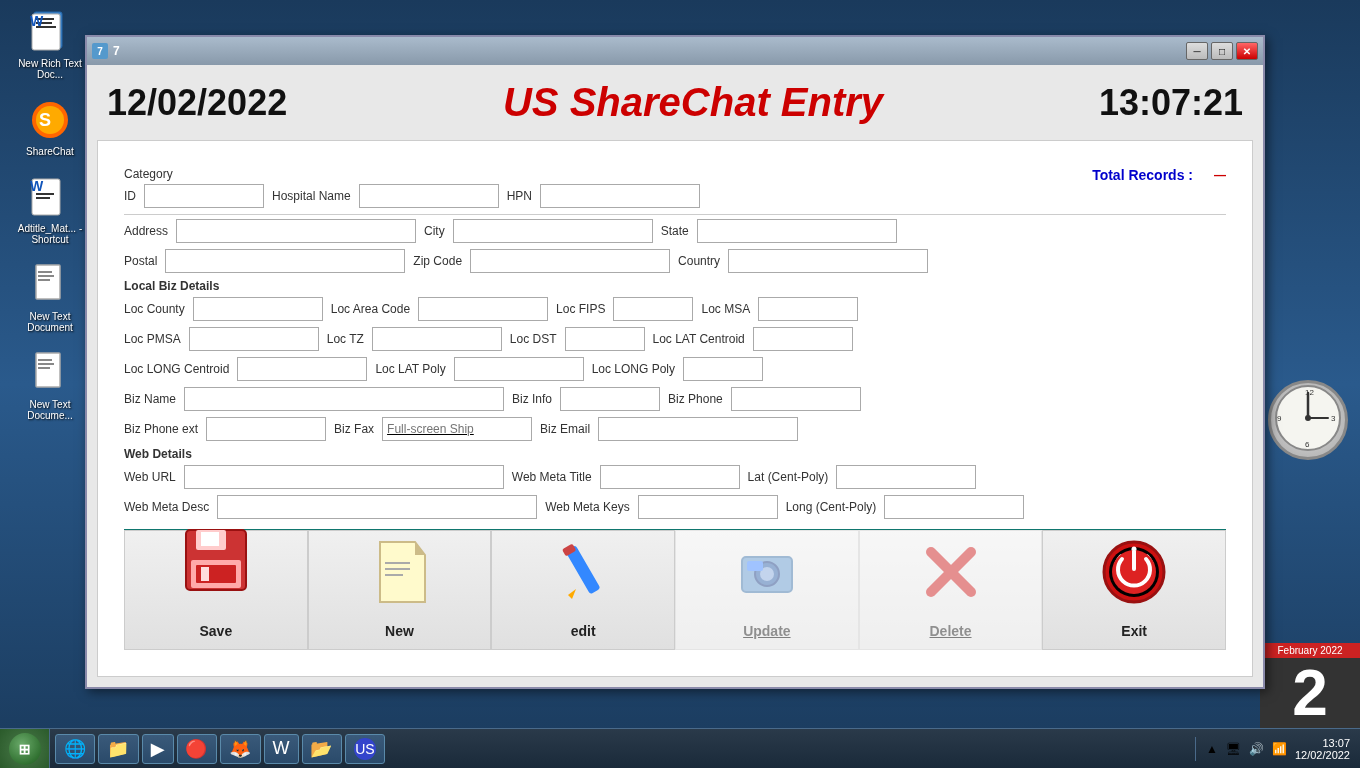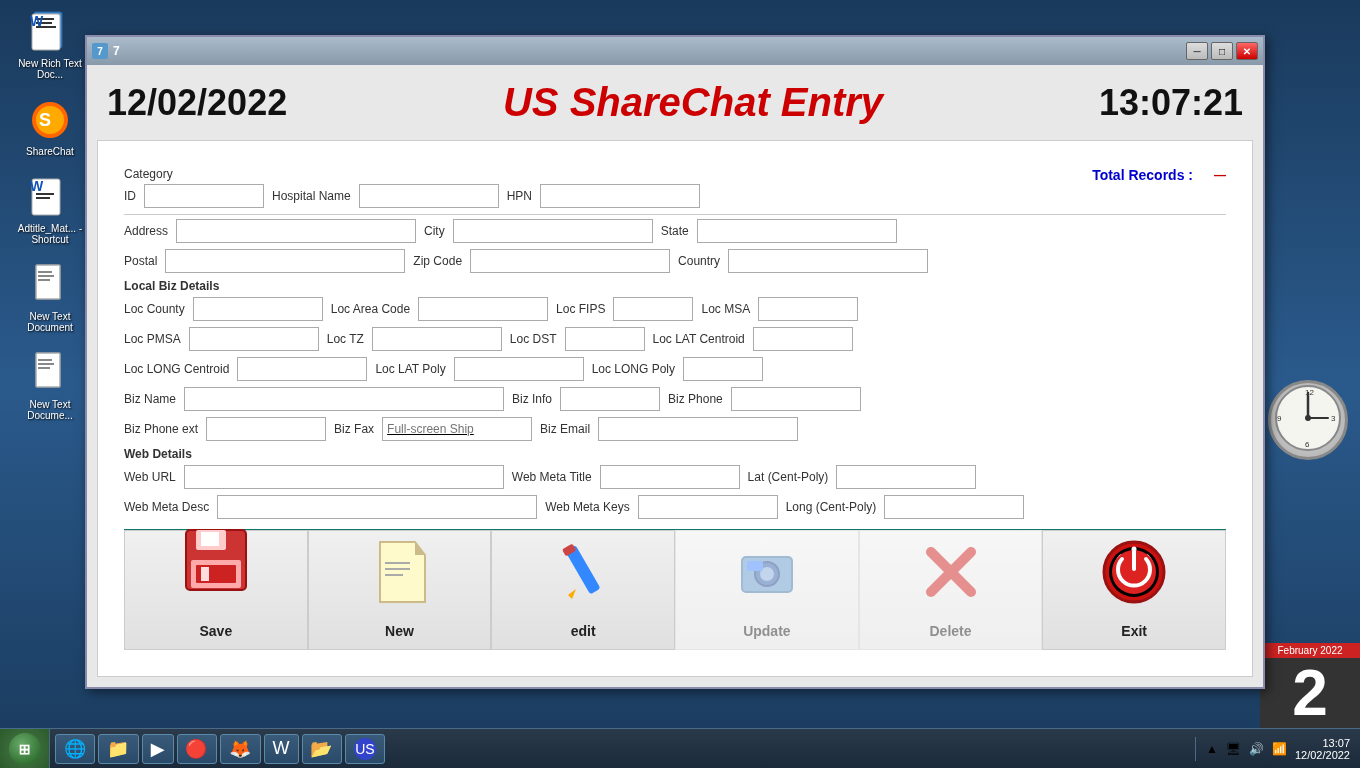--- a/index.html
+++ b/index.html
@@ -310,20 +310,21 @@
 
     .action-btn .btn-label {
       font-size: 14px;
       color: #222;
       font-weight: bold;
     }
 
     .action-btn.disabled {
       opacity: 0.5;
       cursor: default;
+      text-decoration: underline;
     }
 
     
     .sep-line {
       height: 1px;
       background: #ccc;
       margin: 4px 0;
     }
   </style>
 </head>

